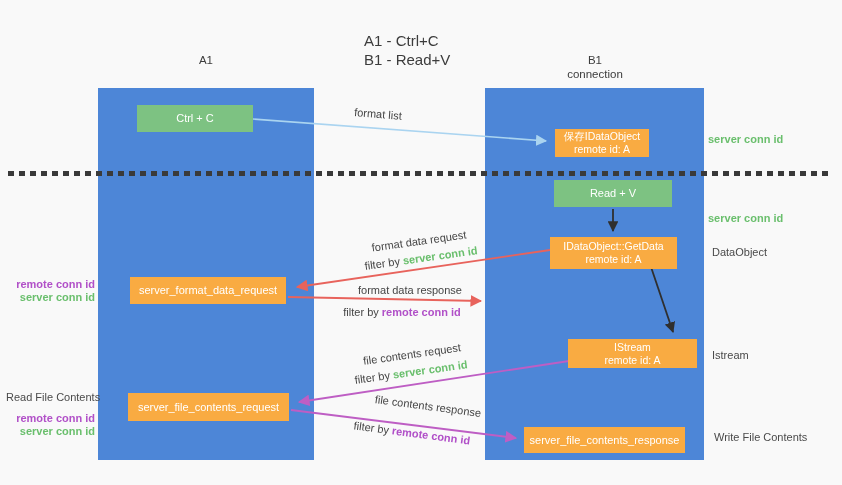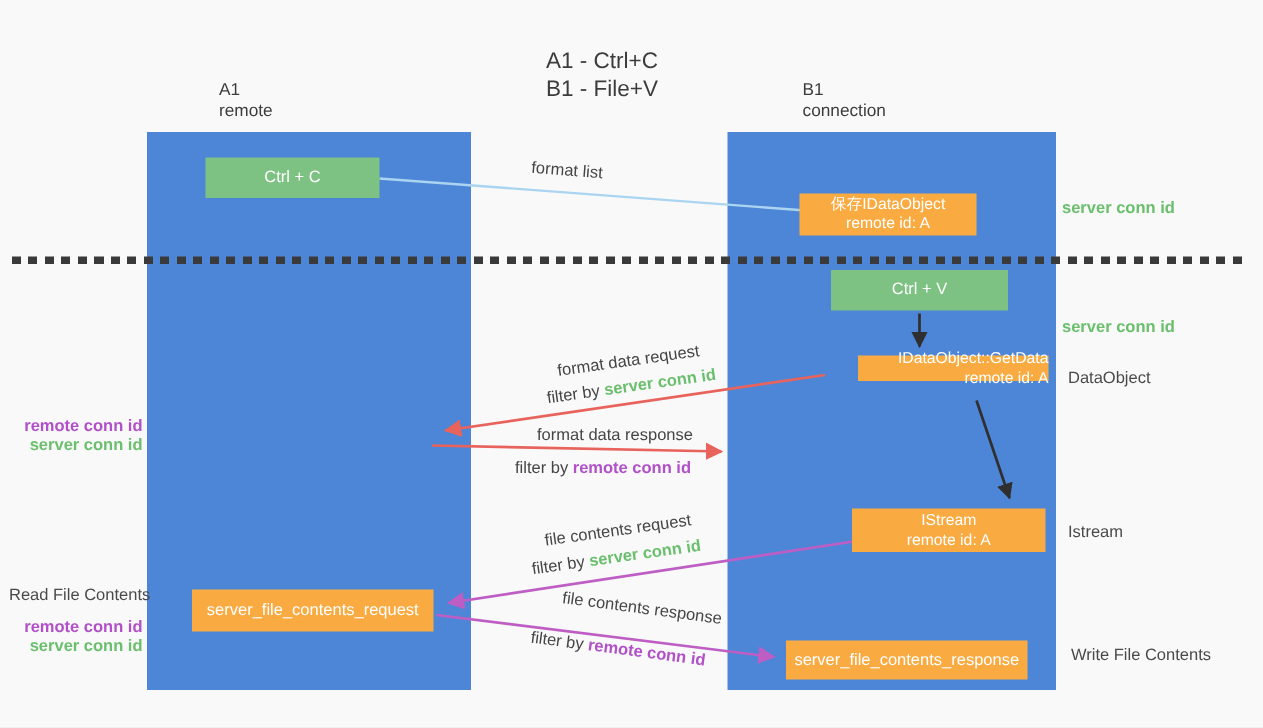--- a/index.html
+++ b/index.html
@@ -11,21 +11,21 @@
   *{margin:0;padding:0;box-sizing:border-box;}
   html,body{background:#e9e9e9;}
   .canvas{
     position:relative;width:842px;height:485px;background:var(--bg);
     font-family:"Liberation Sans", sans-serif;color:var(--dark-text);overflow:hidden;
   }
   .abs{position:absolute;}
   
   .title{left:364px;top:7px;font-size:15px;line-height:19px;color:#3c3c3c;margin-top:24px;}
   
-  .lane-header{top:53px;width:120px;font-size:11.5px;line-height:14px;color:#3c3c3c;}
+  .lane-header{top:53px;width:120px;text-align:center;font-size:11.5px;line-height:14px;color:#3c3c3c;}
   .lh-left{left:146px;} .lh-right{left:535px;}
   
   .lane{top:88px;height:372px;background:var(--lane-blue);z-index:1;}
   .lane-left{left:98px;width:216px;} .lane-right{left:485px;width:219px;}
   
   .dotted{left:8px;top:171px;width:822px;height:5px;z-index:4;
     background:repeating-linear-gradient(to right,#3a3a3a 0 6px,transparent 6px 11px);}
   
   svg.arrows{left:0;top:0;z-index:2;}
   .arrow{fill:none;stroke-width:1.8px;}
@@ -35,23 +35,23 @@
   .stroke-black{stroke:var(--black-arrow);}
   .head-blue{fill:var(--blue-arrow);} .head-red{fill:var(--red-arrow);}
   .head-magenta{fill:var(--magenta-arrow);} .head-black{fill:var(--black-arrow);}
   
   .box{z-index:3;color:#fff;text-align:center;font-size:11px;}
   .box.green{background:var(--green-box);}
   .box.orange{background:var(--orange-box);}
   .box .ln{line-height:13px;}
   .box.two{display:flex;flex-direction:column;justify-content:center;font-size:10.5px;}
   .b-ctrlc{left:137px;top:105px;width:116px;height:27px;line-height:27px;}
-  .b-save{left:533px;top:129px;width:118px;height:28px;}
+  .b-save{left:555px;top:129px;width:94px;height:28px;}
   .b-ctrlv{left:554px;top:180px;width:118px;height:27px;line-height:27px;}
-  .b-getdata{left:572px;top:237px;width:127px;height:17px;text-align:right;}
+  .b-getdata{left:550px;top:237px;width:127px;height:32px;}
   .b-freq{left:130px;top:277px;width:156px;height:27px;line-height:27px;}
   .b-fresp{left:490px;top:289px;width:155px;height:28px;line-height:28px;}
   .b-istream{left:568px;top:339px;width:129px;height:29px;}
   .b-fcreq{left:128px;top:393px;width:161px;height:28px;line-height:28px;}
   .b-fcresp{left:524px;top:427px;width:161px;height:26px;line-height:26px;}
   
   .slabel{font-size:11px;z-index:3;white-space:nowrap;}
   .green-bold{color:var(--green-text);font-weight:bold;}
   .purple-bold{color:var(--purple-text);font-weight:bold;}
   .plain{color:#4a4a4a;}
@@ -77,26 +77,25 @@
   .al-fcr1{left:412px;top:354px;} .al-fcr2{left:411px;top:372px;}
   .al-fcre1{left:428px;top:406px;} .al-fcre2{left:412px;top:433px;}
 </style>
 </head>
 <body>
 
 <div class="canvas">
 
   <div class="abs title">
     <div>A1 - Ctrl+C</div>
-    <div>B1 - File+V</div>
+    <div>B1 - Read+V</div>
   </div>
 
   <div class="abs lane-header lh-left">
     <div>A1</div>
-    <div>remote</div>
   </div>
   <div class="abs lane-header lh-right">
     <div>B1</div>
     <div>connection</div>
   </div>
 
   <div class="abs lane lane-left"></div>
   <div class="abs lane lane-right"></div>
 
   <div class="abs dotted"></div>
@@ -125,27 +124,28 @@
     <path class="arrow stroke-magenta" d="M291,410 L516,438" marker-end="url(#ah-magenta)"></path>
   </svg>
 
   <div class="abs box green b-ctrlc">Ctrl + C</div>
 
   <div class="abs box orange two b-save">
     <div class="ln">保存IDataObject</div>
     <div class="ln">remote id: A</div>
   </div>
 
-  <div class="abs box green b-ctrlv">Ctrl + V</div>
+  <div class="abs box green b-ctrlv">Read + V</div>
 
   <div class="abs box orange two b-getdata">
     <div class="ln">IDataObject::GetData</div>
     <div class="ln">remote id: A</div>
   </div>
 
+  <div class="abs box orange b-freq">server_format_data_request</div>
 
   <div class="abs box orange two b-istream">
     <div class="ln">IStream</div>
     <div class="ln">remote id: A</div>
   </div>
 
   <div class="abs box orange b-fcresp">server_file_contents_response</div>
   <div class="abs box orange b-fcreq">server_file_contents_request</div>
 
   <div class="abs slabel green-bold sl-scid-top">server conn id</div>

